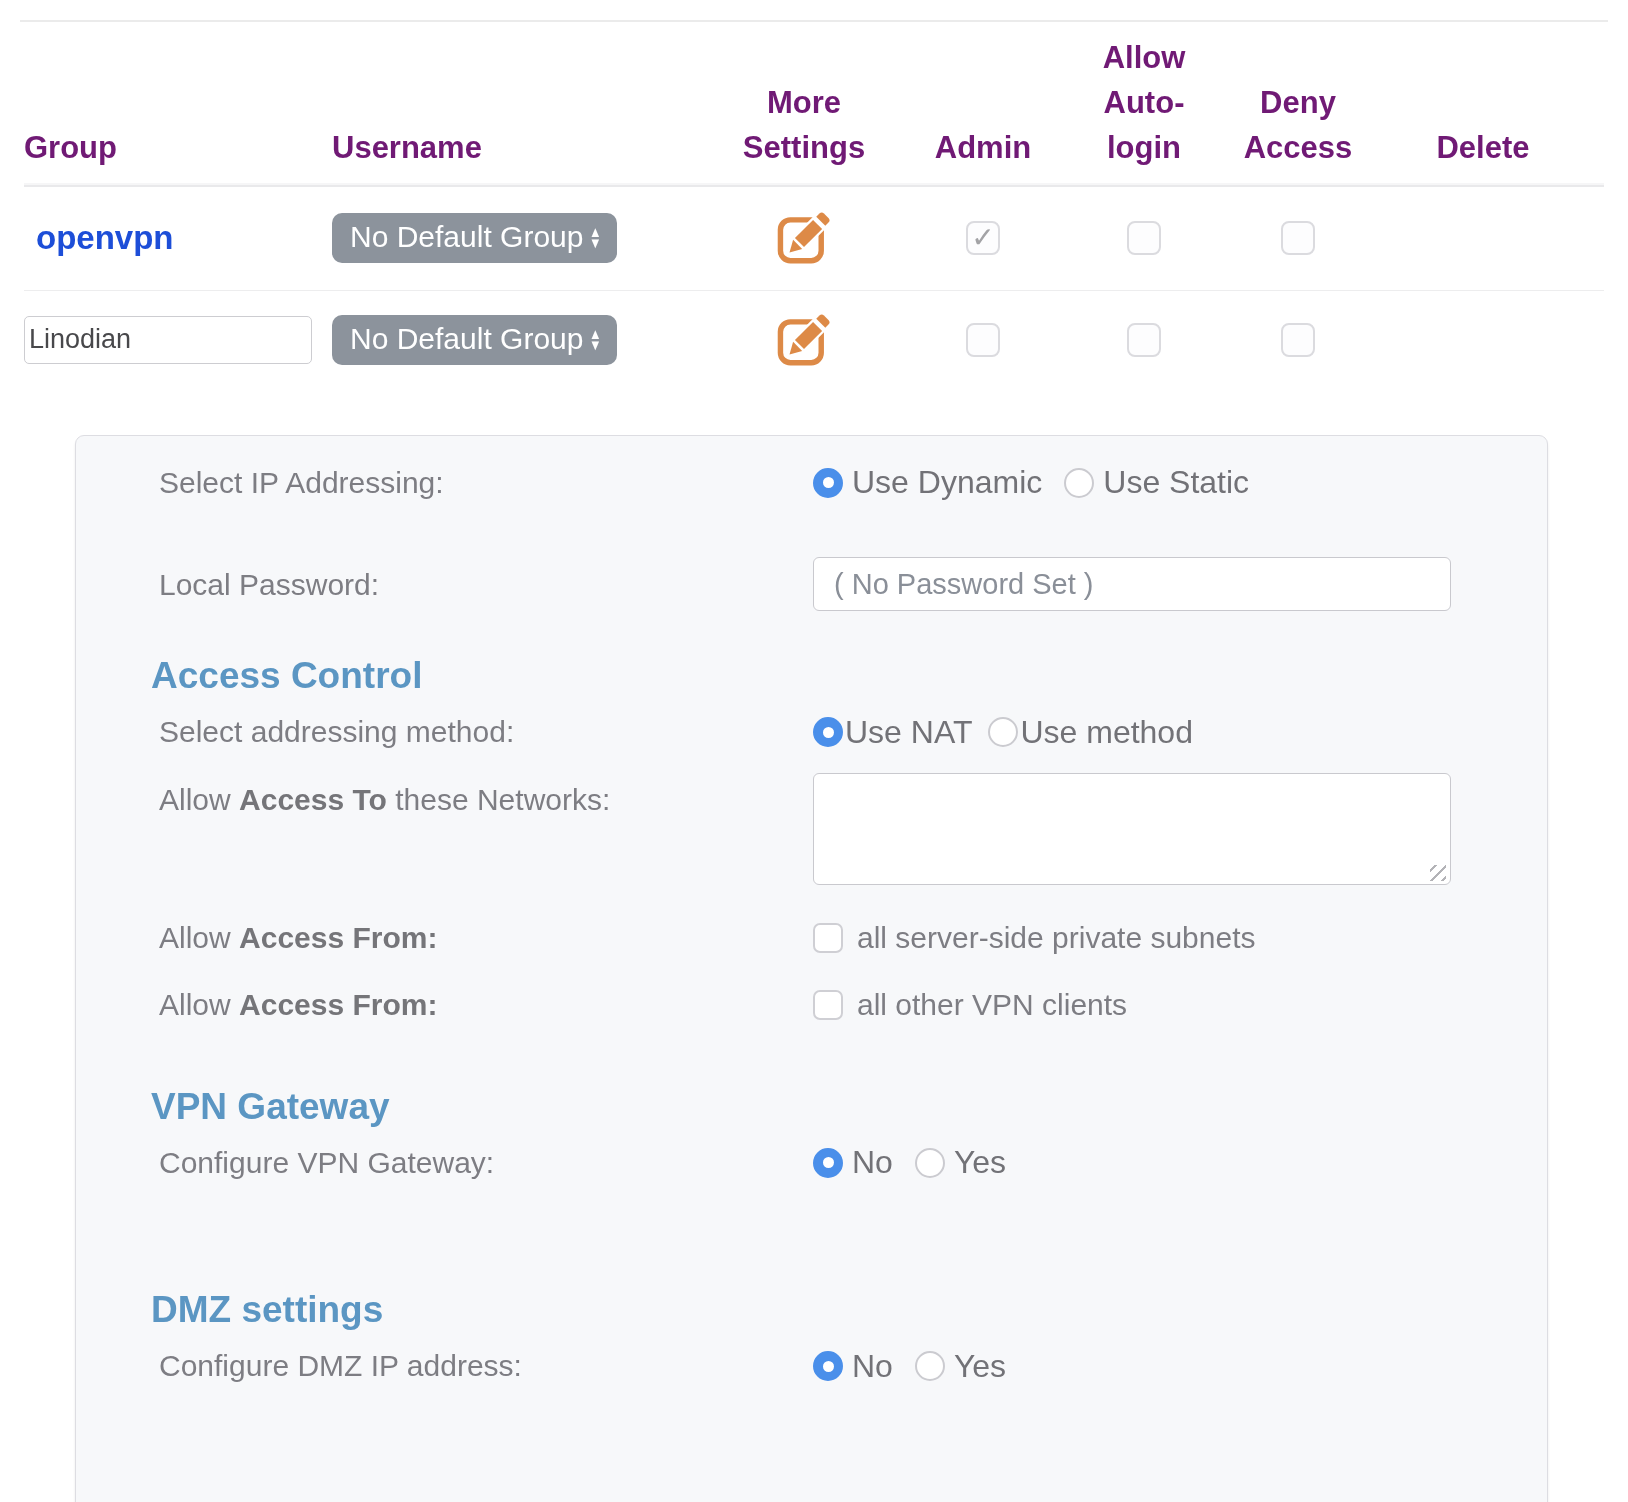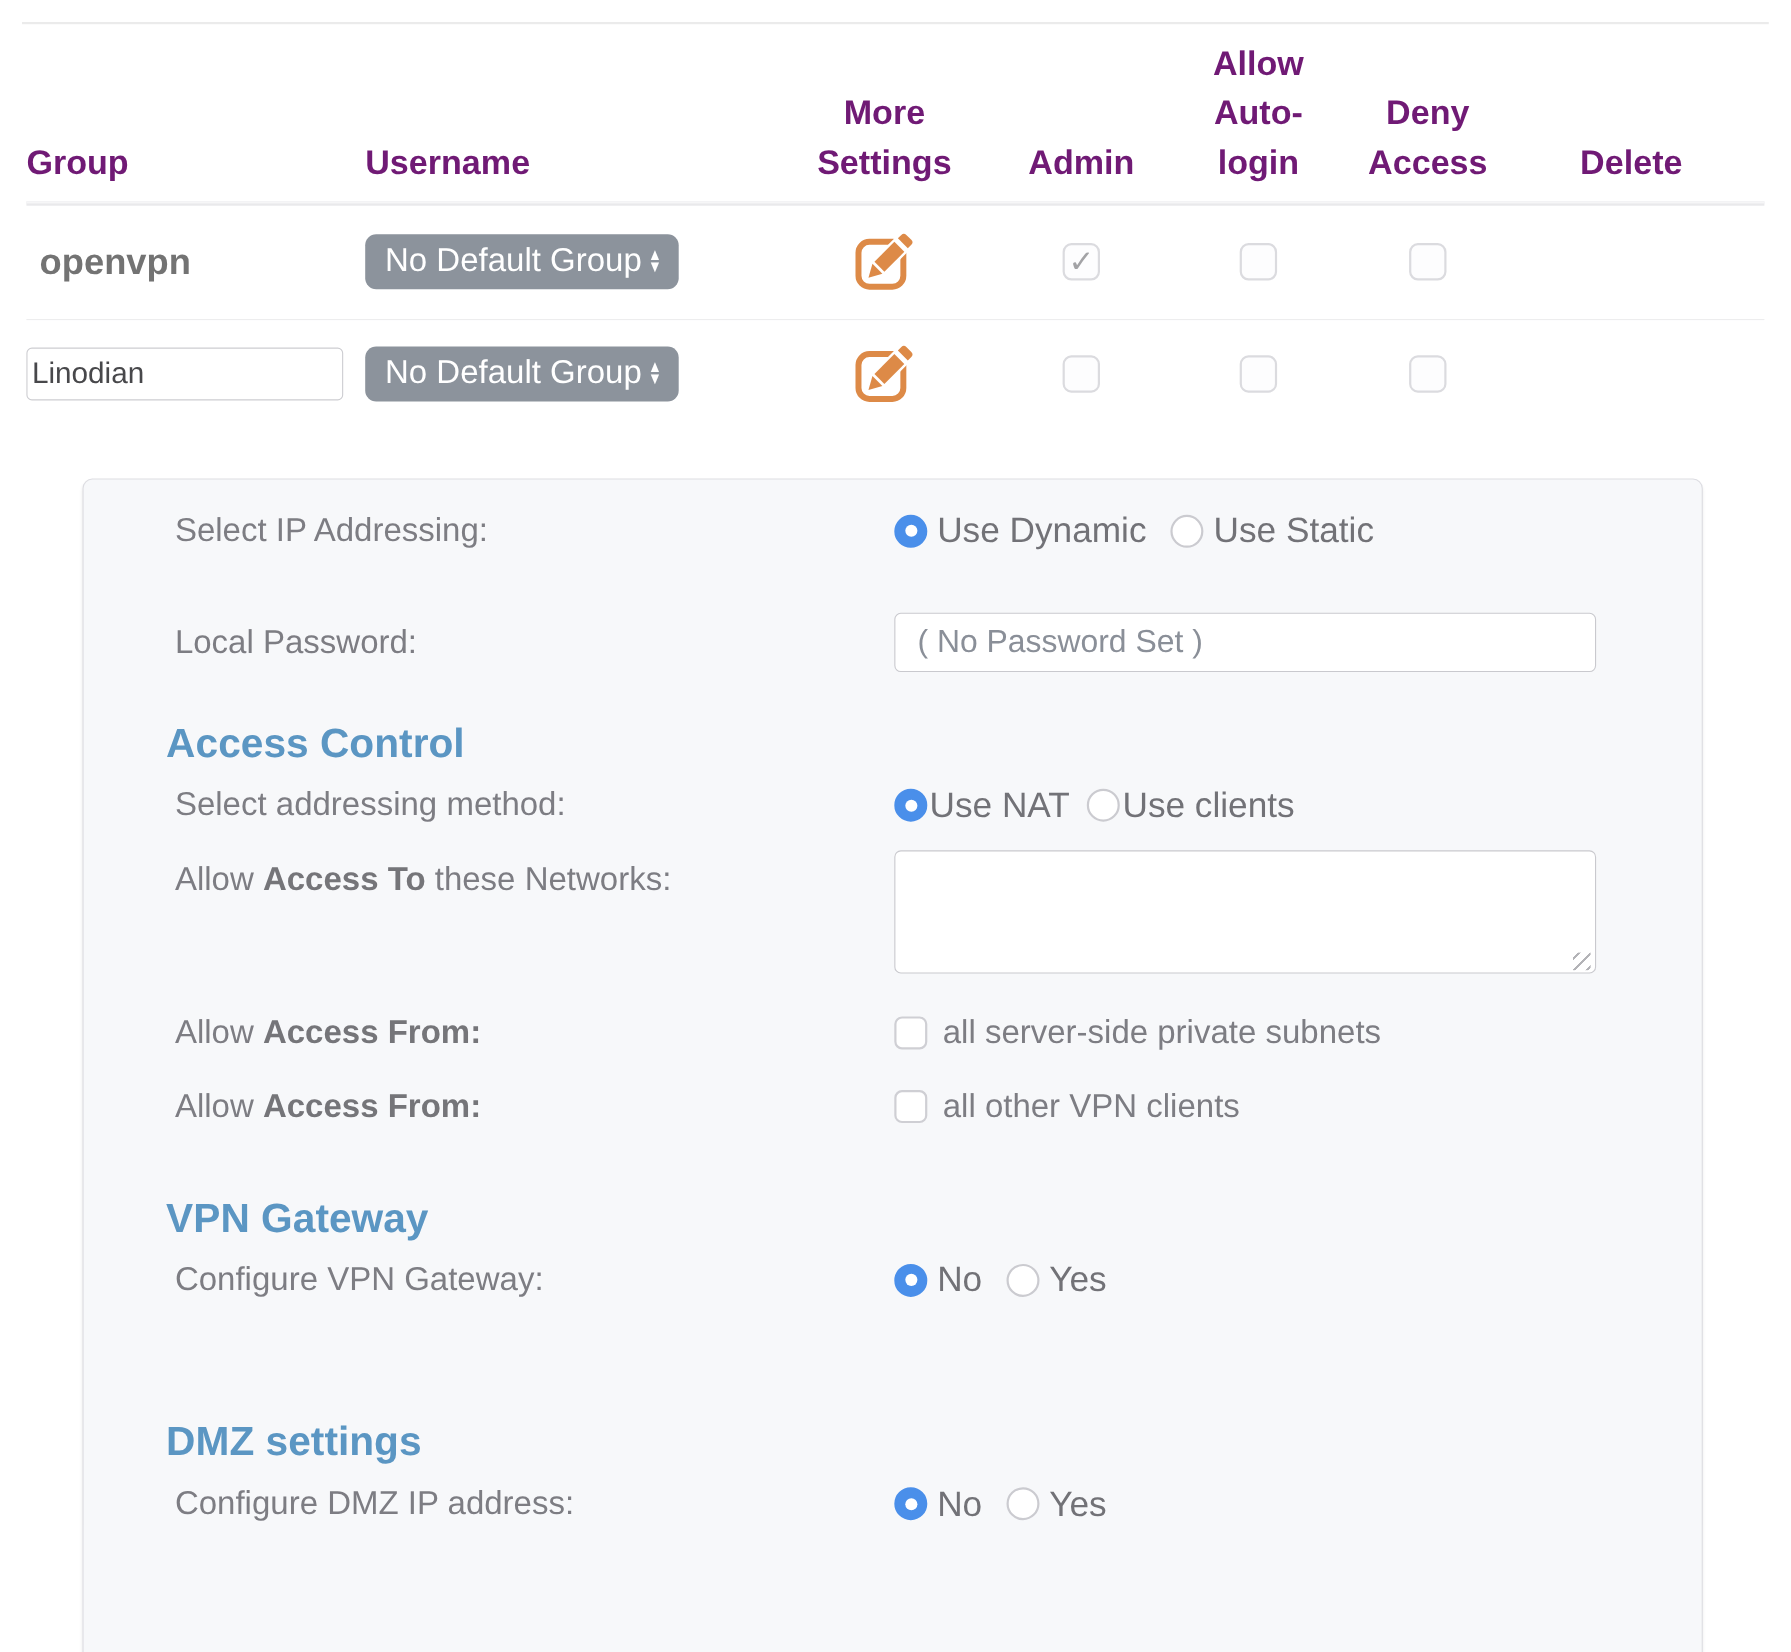--- a/index.html
+++ b/index.html
@@ -23,21 +23,21 @@
     color: #701a75; font-weight: bold; font-size: 31px; line-height: 1.45;
     padding-bottom: 12px;
   }
   .th.ctr { text-align: center; }
   .head-band { height: 4px; background: #e9e9eb; border-top: 2px solid #f6f6f7; }
   .trow { align-items: center; }
   .trow.r1 { height: 104px; border-bottom: 1px solid #ededee; }
   .trow.r2 { height: 98px; }
   .td { display: flex; align-items: center; }
   .td.ctr { justify-content: center; }
-  .uname { font-size: 33px; font-weight: bold; color: #737373; padding-left: 12px; }
+  .uname { font-size: 33px; font-weight: bold; color: #1d4ed8; padding-left: 12px; }
   .uname-input {
     width: 288px; height: 48px; border: 1px solid #cdcdd1; border-radius: 5px;
     font-family: "Liberation Sans", sans-serif;
     font-size: 27px; color: #48484b; padding: 0 4px; background: #fff; outline: none;
   }
   .pill-select {
     width: 285px; display: inline-flex; align-items: center; justify-content: space-between;
     background: #8c939c; color: #ffffff; border-radius: 10px;
     padding: 7px 14px 9px 18px; font-size: 30px; cursor: default;
   }
@@ -223,21 +223,21 @@
 
   <div class="prow mb-c">
     <div class="plabel">Select addressing method:</div>
     <div class="pctrl opts tight">
       <span class="opt">
         <span class="radio" data-selected="true"></span>
         <span class="rlabel">Use NAT</span>
       </span>
       <span class="opt">
         <span class="radio" data-selected="false"></span>
-        <span class="rlabel">Use clients</span>
+        <span class="rlabel">Use method</span>
       </span>
     </div>
   </div>
 
   <div class="prow row-top mb-d">
     <div class="plabel"><span>Allow </span><b>Access To</b><span> these Networks:</span></div>
     <div class="pctrl">
       <div class="ta-wrap">
         <textarea class="networks" style=""></textarea>
         <span class="grip"></span>

